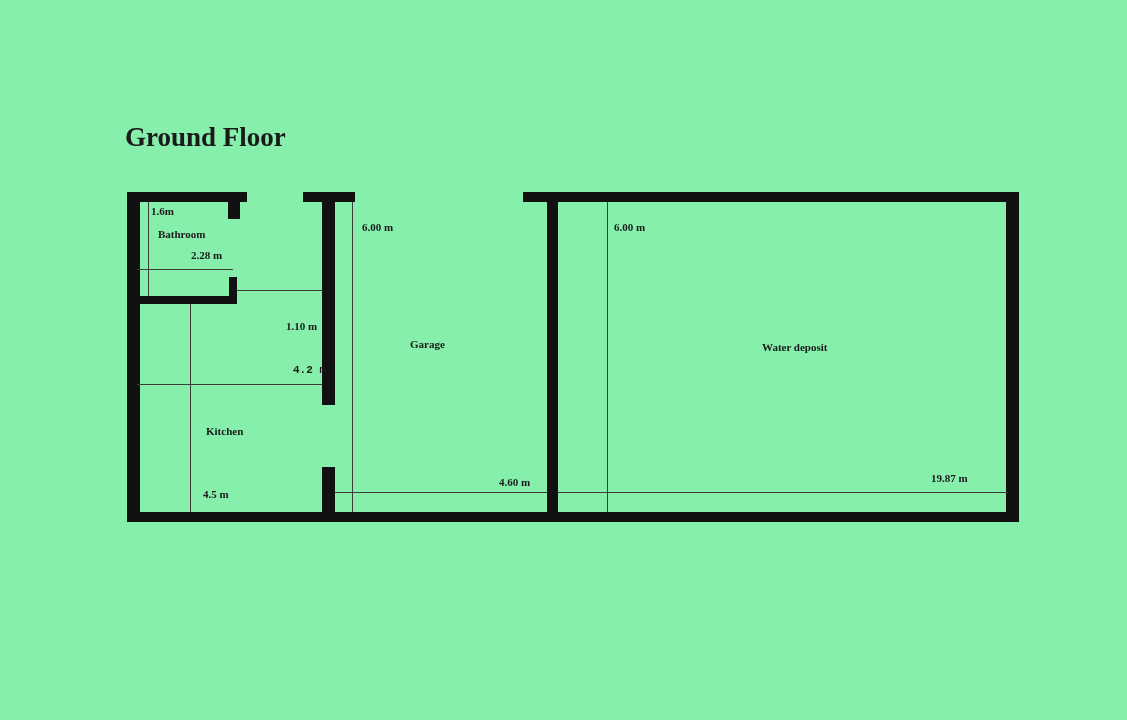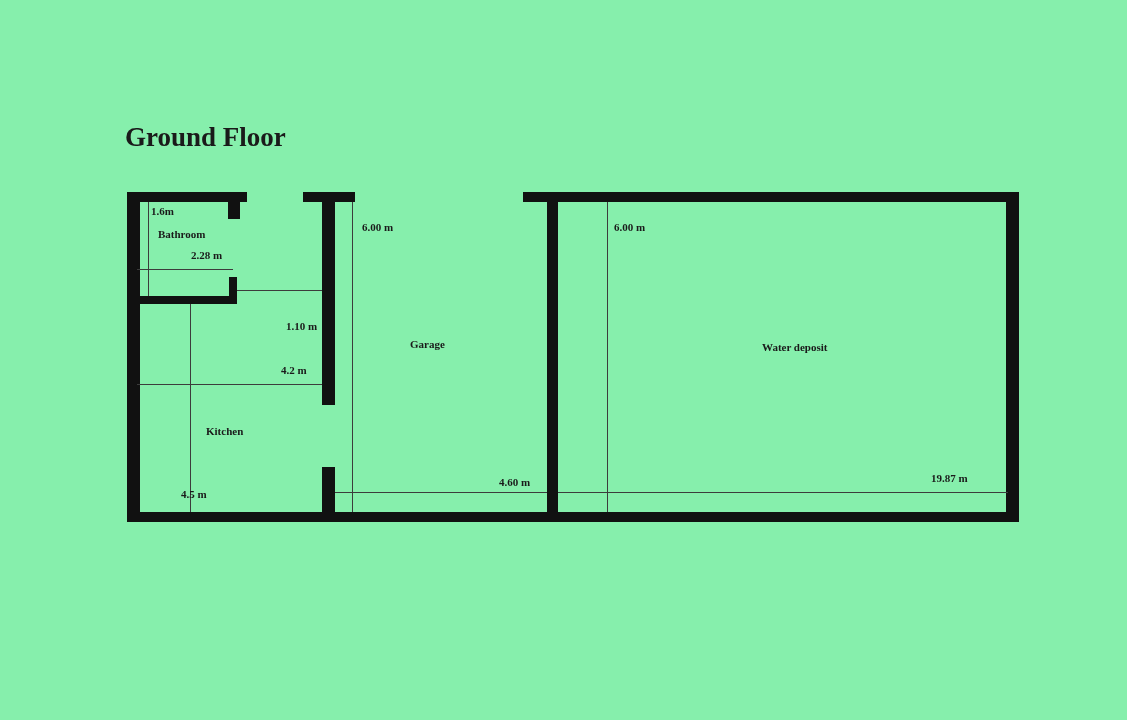--- a/index.html
+++ b/index.html
@@ -67,22 +67,22 @@
   <div class="dline" style="left:190px; top:304px; width:1px; height:208px;"></div>
   <div class="dline" style="left:137px; top:384px; width:185px; height:1px;"></div>
   <div class="dline" style="left:352px; top:202px; width:1px; height:310px;"></div>
   <div class="dline" style="left:335px; top:492px; width:212px; height:1px;"></div>
   <div class="dline" style="left:607px; top:202px; width:1px; height:310px;"></div>
   <div class="dline" style="left:558px; top:492px; width:450px; height:1px;"></div>
 
   <div class="lbl" style="left:151px; top:206px;">1.6m</div>
   <div class="lbl" style="left:191px; top:250px;">2.28 m</div>
   <div class="lbl" style="left:286px; top:275px;margin-top:46px;">1.10 m</div>
-  <div class="lbl" style="left:281px; top:365px;">4.2 m</div>
-  <div class="lbl" style="left:181px; top:489px;">4.5 m</div>
+  <div class="lbl" style="left:293px; top:365px;font-family:Liberation Mono, monospace;">4.2 m</div>
+  <div class="lbl" style="left:203px; top:489px;">4.5 m</div>
   <div class="lbl" style="left:362px; top:222px;">6.00 m</div>
   <div class="lbl" style="left:499px; top:477px;">4.60 m</div>
   <div class="lbl" style="left:614px; top:222px;">6.00 m</div>
   <div class="lbl" style="left:931px; top:473px;">19.87 m</div>
 
   <div class="lbl" style="left:158px; top:229px;">Bathroom</div>
   <div class="lbl" style="left:206px; top:426px;">Kitchen</div>
   <div class="lbl" style="left:410px; top:339px;">Garage</div>
   <div class="lbl" style="left:754px; top:342px;margin-left:8px;">Water deposit</div>
 

